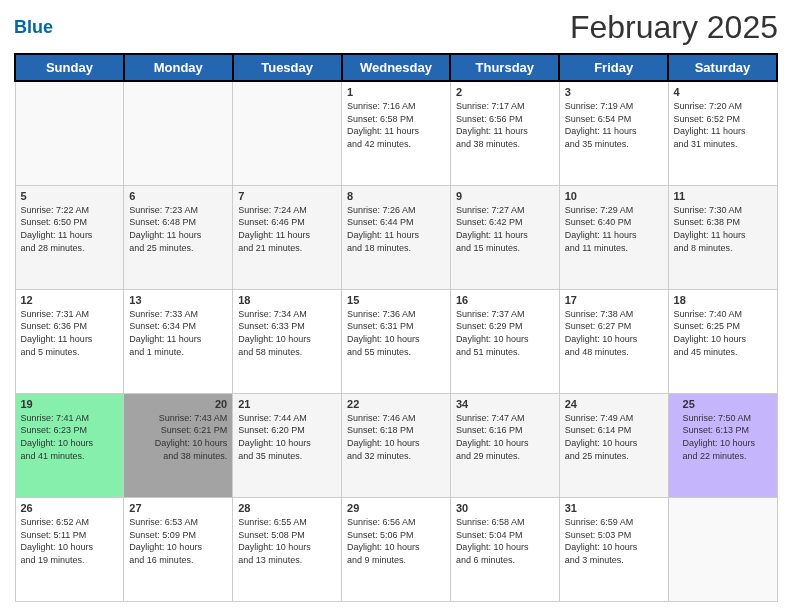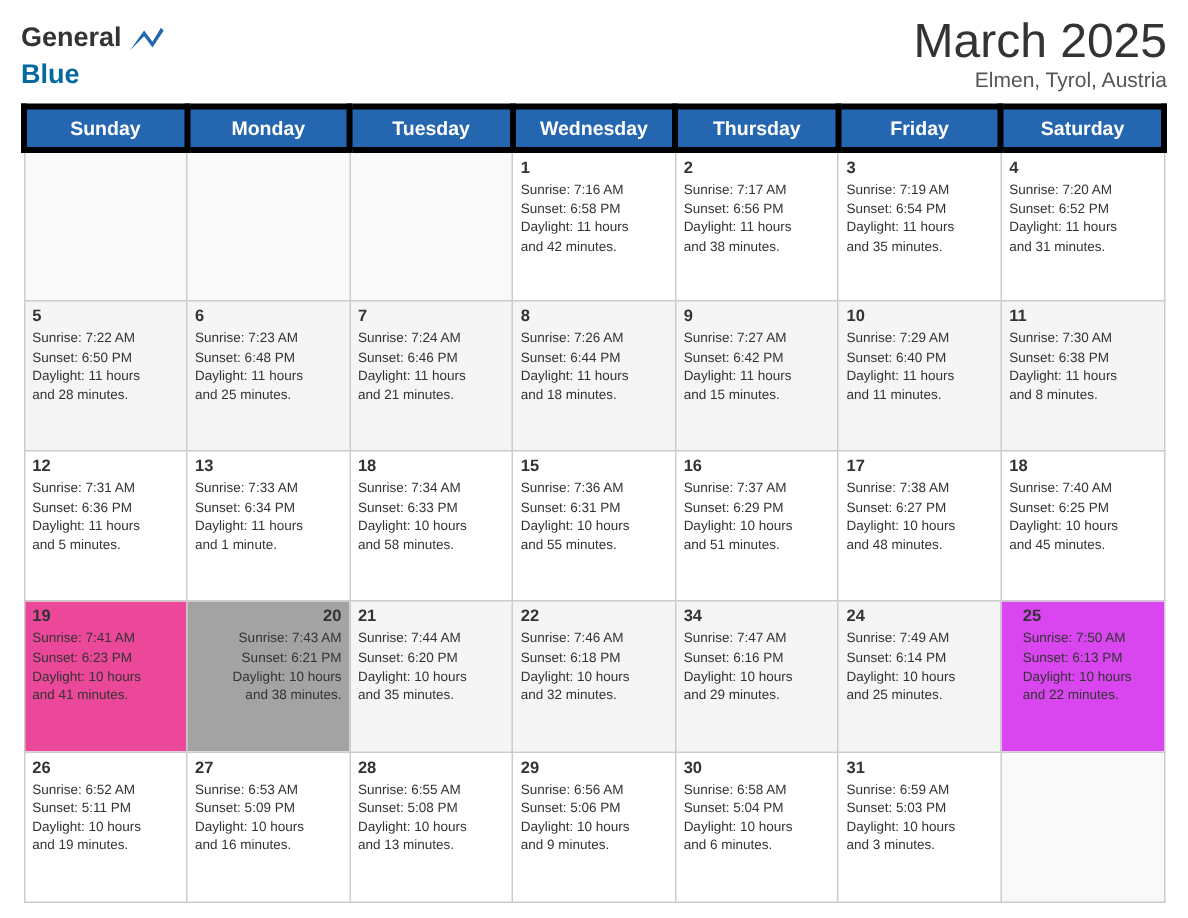--- a/index.html
+++ b/index.html
@@ -63,21 +63,21 @@
       width: 100%;
       table-layout: fixed;
     }
     .calendar th {
       background-color: #2566b0;
       color: #fff;
       text-align: center;
       padding: 5px 2px;
       font-size: 13px;
       font-weight: 600;
-      border: 4px solid #000000;
+      border: 2px solid #000000;
     }
     .calendar td {
       vertical-align: top;
       padding: 4px 5px;
       border: 1px solid #ccc;
       font-size: 9.5px;
       color: #333;
       background: #fff;
       height: 82px;
     }
@@ -99,29 +99,25 @@
       background: #f9f9f9;
     }
   </style>
 </head>
 <body>
 
 <div class="page">
   <div class="header">
     <div class="logo">
       <div class="logo-text">
-        <span>General<svg class="logo-icon" viewBox="0 0 30 24" style="display:inline-block;vertical-align:middle;margin-left:2px;">
-              <polygon points="4,20 14,6 20,14 26,4 28,6 20,18 14,10" fill="#2566b0"></polygon>
-            </svg></span>
         <span class="blue">Blue</span>
       </div>
     </div>
     <div class="title-block">
-      <div class="month-title">March 2025</div>
-      <div class="location">Elmen, Tyrol, Austria</div>
+      <div class="month-title">February 2025</div>
     </div>
   </div>
 
   <table class="calendar">
     <thead>
       <tr>
         <th>Sunday</th>
         <th>Monday</th>
         <th>Tuesday</th>
         <th>Wednesday</th>
@@ -206,21 +202,21 @@
           <td>
             <span class="day-num">17</span>
             <div class="day-info">Sunrise: 7:38 AM<br>Sunset: 6:27 PM<br>Daylight: 10 hours<br>and 48 minutes.</div>
           </td>
           <td>
             <span class="day-num">18</span>
             <div class="day-info">Sunrise: 7:40 AM<br>Sunset: 6:25 PM<br>Daylight: 10 hours<br>and 45 minutes.</div>
           </td>
         </tr>
         <tr>
-          <td style="background: #ec4899;">
+          <td style="background: #86efac;">
             <span class="day-num">19</span>
             <div class="day-info">Sunrise: 7:41 AM<br>Sunset: 6:23 PM<br>Daylight: 10 hours<br>and 41 minutes.</div>
           </td>
           <td style="background: #a3a3a3; text-align: right;">
             <span class="day-num">20</span>
             <div class="day-info">Sunrise: 7:43 AM<br>Sunset: 6:21 PM<br>Daylight: 10 hours<br>and 38 minutes.</div>
           </td>
           <td style="background: rgb(245, 245, 245);">
             <span class="day-num">21</span>
             <div class="day-info">Sunrise: 7:44 AM<br>Sunset: 6:20 PM<br>Daylight: 10 hours<br>and 35 minutes.</div>
@@ -230,21 +226,21 @@
             <div class="day-info">Sunrise: 7:46 AM<br>Sunset: 6:18 PM<br>Daylight: 10 hours<br>and 32 minutes.</div>
           </td>
           <td style="background: rgb(245, 245, 245);">
             <span class="day-num">34</span>
             <div class="day-info">Sunrise: 7:47 AM<br>Sunset: 6:16 PM<br>Daylight: 10 hours<br>and 29 minutes.</div>
           </td>
           <td style="background: rgb(245, 245, 245);">
             <span class="day-num">24</span>
             <div class="day-info">Sunrise: 7:49 AM<br>Sunset: 6:14 PM<br>Daylight: 10 hours<br>and 25 minutes.</div>
           </td>
-          <td style="background: #d946ef; padding-left: 14px;">
+          <td style="background: #c4b5fd; padding-left: 14px;">
             <span class="day-num">25</span>
             <div class="day-info">Sunrise: 7:50 AM<br>Sunset: 6:13 PM<br>Daylight: 10 hours<br>and 22 minutes.</div>
           </td>
         </tr>
         <tr>
           <td>
             <span class="day-num">26</span>
             <div class="day-info">Sunrise: 6:52 AM<br>Sunset: 5:11 PM<br>Daylight: 10 hours<br>and 19 minutes.</div>
           </td>
           <td>

